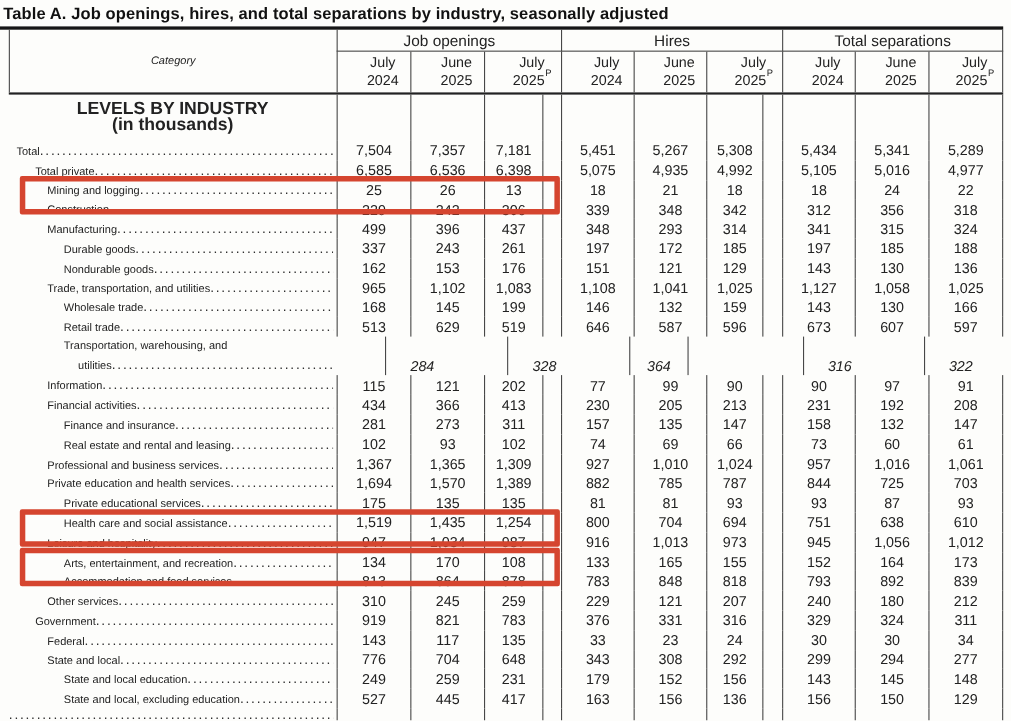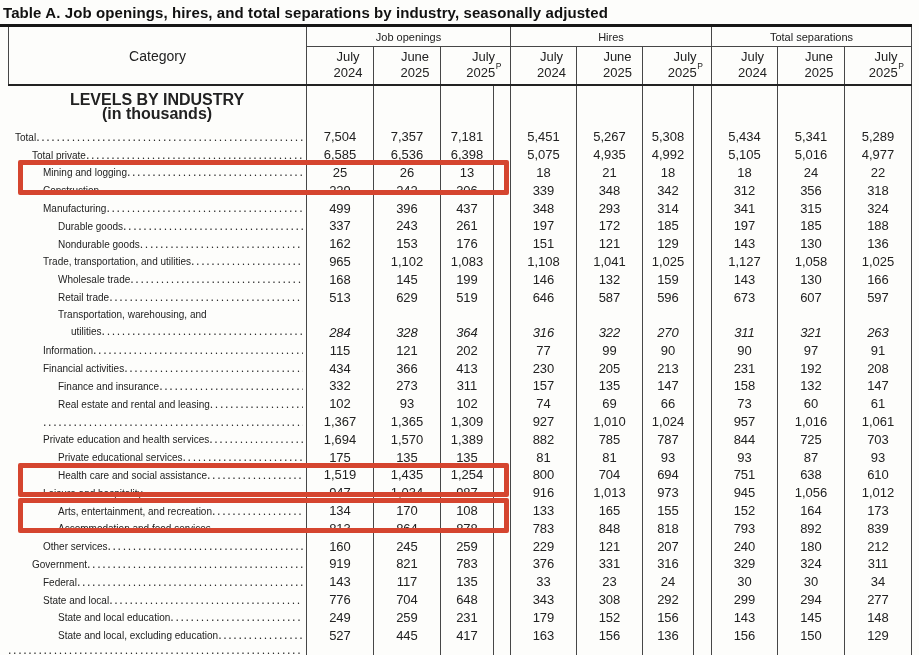--- a/index.html
+++ b/index.html
@@ -34,26 +34,27 @@
     position:absolute;left:8px;top:27px;width:904px;
     display:grid;
     grid-template-columns:298px 67px 67px 70px 66px 66px 69px 66px 67px 68px;
     grid-template-rows:20px 37px;
     border-bottom:2px solid #222;
   }
   .cat-h{
     grid-row:1/3;grid-column:1;
     border-left:1px solid var(--line);
     display:flex;align-items:center;justify-content:center;
-    font-size:14px;
+    font-size:10px;
+    font-style:italic;
   }
   .grp{
     grid-row:1;
     display:flex;align-items:center;justify-content:center;
-    font-size:11px;
+    font-size:14px;
     border-left:1px solid var(--line);
     border-bottom:1px solid var(--line);
   }
   .grp.g1{grid-column:2/5;}
   .grp.g2{grid-column:5/8;}
   .grp.g3{grid-column:8/11;border-right:1px solid var(--line);}
   .mon{
     grid-row:2;
     display:flex;flex-direction:column;align-items:center;justify-content:center;
     font-size:13px;line-height:14.5px;
@@ -66,21 +67,21 @@
 
   
   .tbody{position:absolute;left:8px;top:86px;width:904px;}
   .row{
     position:relative;
     display:grid;
     grid-template-columns:298px 67px 67px 54px 16px 66px 66px 52px 17px 66px 67px 68px;
     height:17.8px;
   }
   .row.sechdr{height:42px;}
-  .row.wrap2{height:35.5px;}
+  .row.wrap2{height:35.5px;gap:44px;}
   .row.filler{height:11px;}
   .num{
     display:flex;align-items:center;justify-content:center;
     font-size:13px;
     border-left:1px solid var(--line);
     position:relative;z-index:1;
   }
   .num.ge{border-right:1px solid var(--line);}
   .gut{}
   .cat{
@@ -469,21 +470,21 @@
   </div>
 
   <div class="row ind3">
     <div class="cat">
       <div class="l1">
         <span class="lbl">Finance and insurance</span>
             <span class="dots d1"></span>
       </div>
 
     </div>
-    <div class="num">332</div>
+    <div class="num">281</div>
     <div class="num">273</div>
     <div class="num ge">311</div>
     <div class="gut"></div>
     <div class="num">157</div>
     <div class="num">135</div>
     <div class="num ge">147</div>
     <div class="gut"></div>
     <div class="num">158</div>
     <div class="num">132</div>
     <div class="num ge">147</div>
@@ -506,20 +507,21 @@
     <div class="num ge">66</div>
     <div class="gut"></div>
     <div class="num">73</div>
     <div class="num">60</div>
     <div class="num ge">61</div>
   </div>
 
   <div class="row ind2">
     <div class="cat">
       <div class="l1">
+        <span class="lbl">Professional and business services</span>
             <span class="dots d1"></span>
       </div>
 
     </div>
     <div class="num">1,367</div>
     <div class="num">1,365</div>
     <div class="num ge">1,309</div>
     <div class="gut"></div>
     <div class="num">927</div>
     <div class="num">1,010</div>
@@ -657,21 +659,21 @@
   </div>
 
   <div class="row ind2">
     <div class="cat">
       <div class="l1">
         <span class="lbl">Other services</span>
             <span class="dots d1"></span>
       </div>
 
     </div>
-    <div class="num">160</div>
+    <div class="num">310</div>
     <div class="num">245</div>
     <div class="num ge">259</div>
     <div class="gut"></div>
     <div class="num">229</div>
     <div class="num">121</div>
     <div class="num ge">207</div>
     <div class="gut"></div>
     <div class="num">240</div>
     <div class="num">180</div>
     <div class="num ge">212</div>

